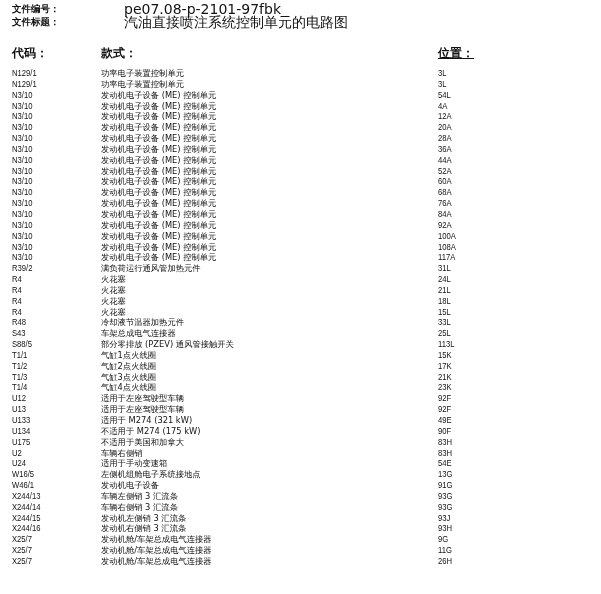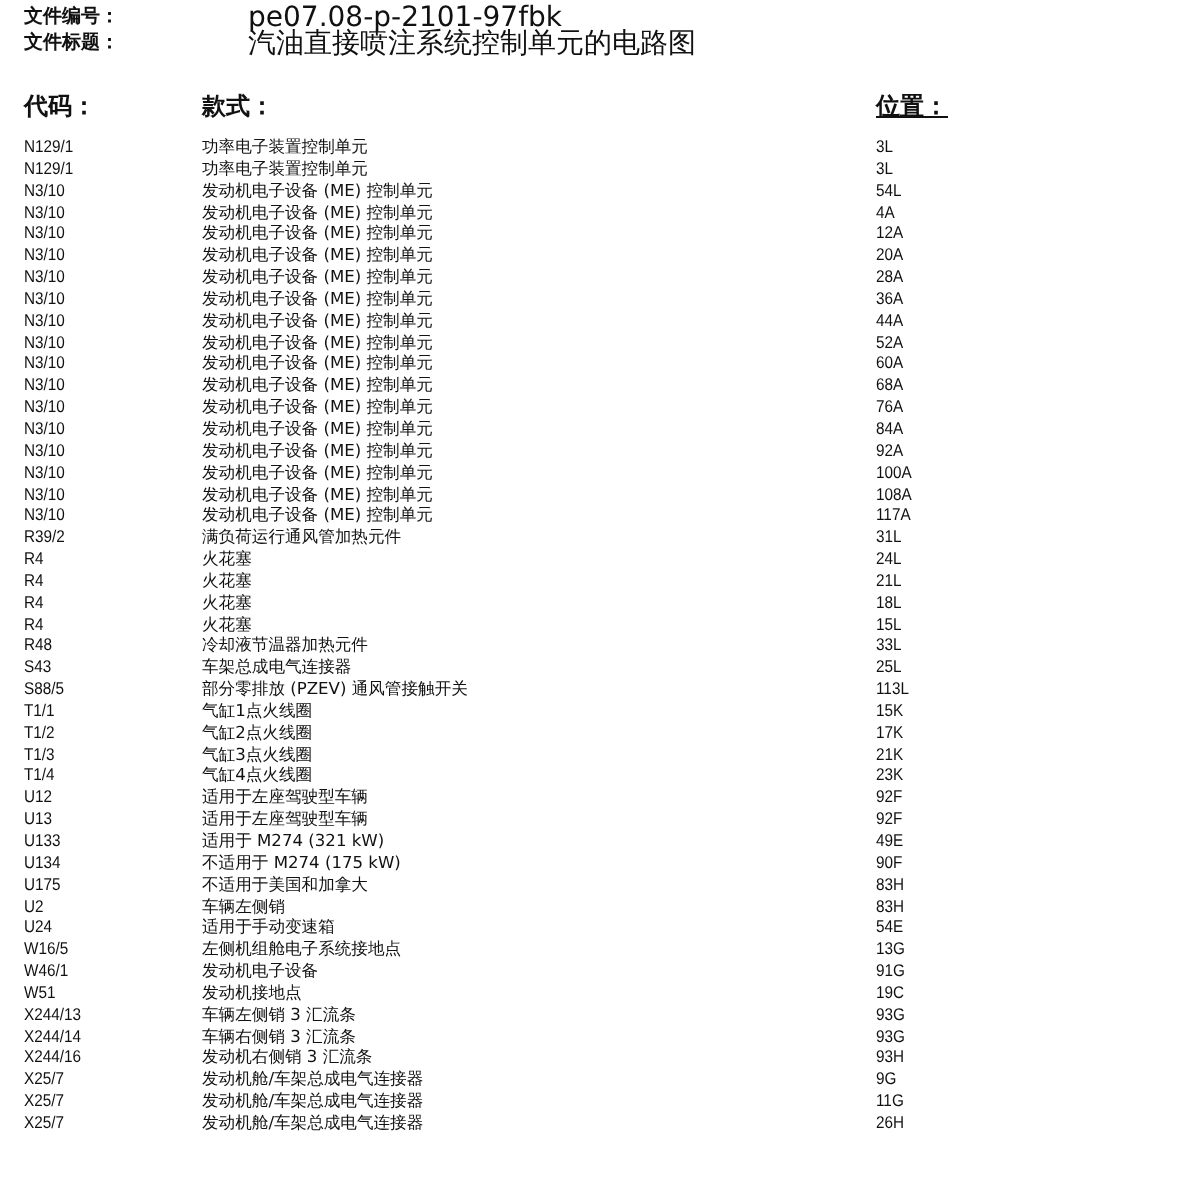--- a/index.html
+++ b/index.html
@@ -268,54 +268,54 @@
       <span class="cell-desc">不适用于 M274 (175 kW)</span>
       <span class="cell-pos">90F</span>
     </div>
     <div class="row">
       <span class="cell-code">U175</span>
       <span class="cell-desc">不适用于美国和加拿大</span>
       <span class="cell-pos">83H</span>
     </div>
     <div class="row">
       <span class="cell-code">U2</span>
-      <span class="cell-desc">车辆左侧销</span>
+      <span class="cell-desc">车辆右侧销</span>
       <span class="cell-pos">83H</span>
     </div>
     <div class="row">
       <span class="cell-code">U24</span>
       <span class="cell-desc">适用于手动变速箱</span>
       <span class="cell-pos">54E</span>
     </div>
     <div class="row">
       <span class="cell-code">W16/5</span>
       <span class="cell-desc">左侧机组舱电子系统接地点</span>
       <span class="cell-pos">13G</span>
     </div>
     <div class="row">
       <span class="cell-code">W46/1</span>
       <span class="cell-desc">发动机电子设备</span>
       <span class="cell-pos">91G</span>
     </div>
     <div class="row">
-      <span class="cell-code">W51</span>
-      <span class="cell-desc">发动机接地点</span>
-      <span class="cell-pos">19C</span>
-    </div>
-    <div class="row">
       <span class="cell-code">X244/13</span>
       <span class="cell-desc">车辆左侧销 3 汇流条</span>
       <span class="cell-pos">93G</span>
     </div>
     <div class="row">
       <span class="cell-code">X244/14</span>
       <span class="cell-desc">车辆右侧销 3 汇流条</span>
       <span class="cell-pos">93G</span>
     </div>
     <div class="row">
+      <span class="cell-code">X244/15</span>
+      <span class="cell-desc">发动机左侧销 3 汇流条</span>
+      <span class="cell-pos">93J</span>
+    </div>
+    <div class="row">
       <span class="cell-code">X244/16</span>
       <span class="cell-desc">发动机右侧销 3 汇流条</span>
       <span class="cell-pos">93H</span>
     </div>
     <div class="row">
       <span class="cell-code">X25/7</span>
       <span class="cell-desc">发动机舱/车架总成电气连接器</span>
       <span class="cell-pos">9G</span>
     </div>
     <div class="row">

